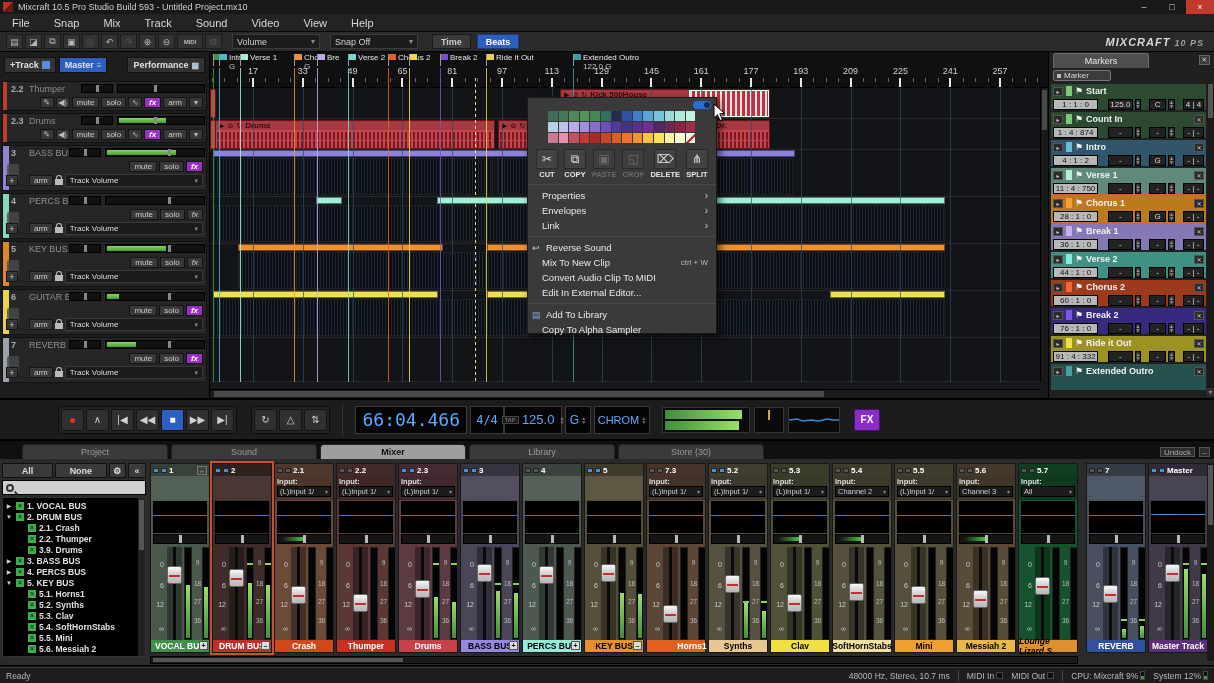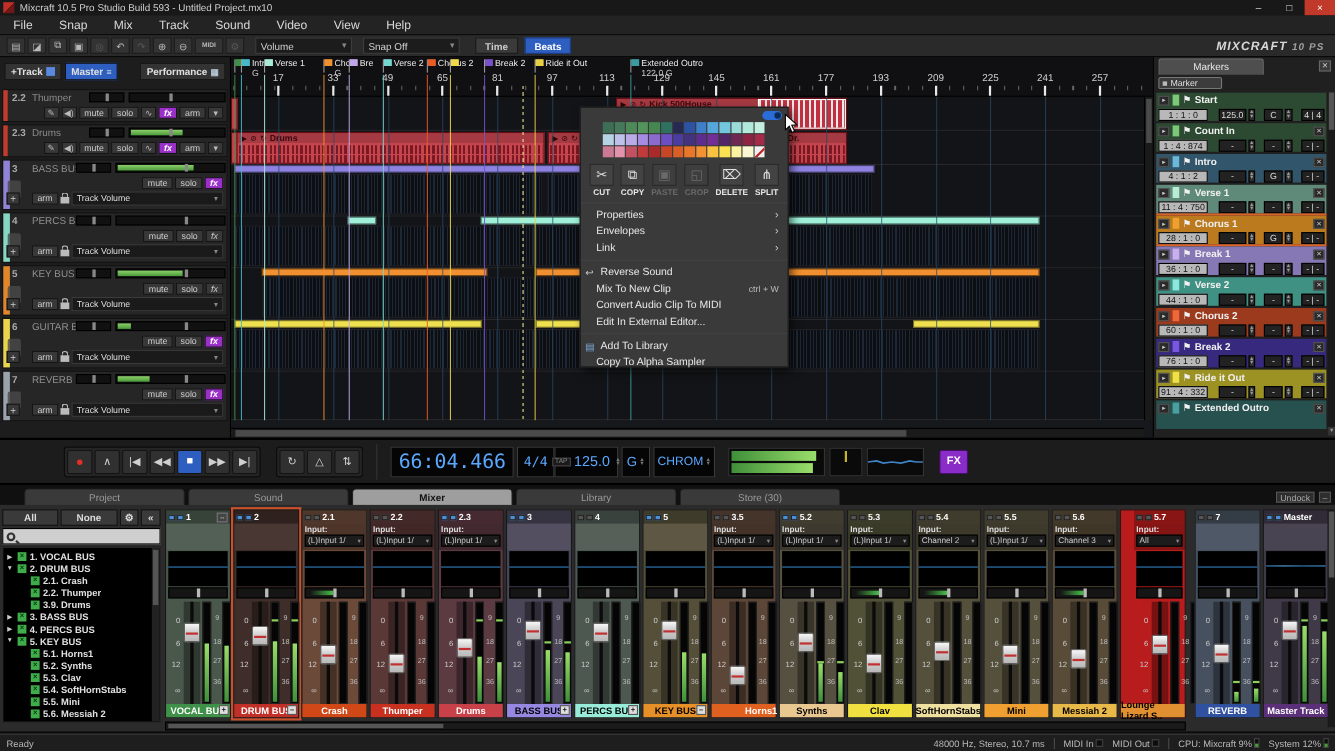--- a/index.html
+++ b/index.html
@@ -1305,21 +1305,21 @@
           </div>
           <div class="ch-label" style="background: rgb(232, 144, 40); color: rgb(0, 0, 0);">
             <span>KEY BUS</span>
             <span class="pm">–</span>
           </div>
         </div>
         <div class="ch" style="background: rgb(92, 70, 56);">
           <div class="ch-head">
             <div class="led"></div>
             <div class="led"></div>
-            <div class="ch-num">3.5</div>
+            <div class="ch-num">7.3</div>
           </div>
           <div class="ch-input">
             <div class="lbl">Input:</div>
             <div class="val">
               <span>(L)Input 1/</span>
               <span class="arr">▾</span>
             </div>
           </div>
           <div class="ch-eq"></div>
           <div class="ch-pan">
@@ -1550,21 +1550,21 @@
               <span style="top: 35%;">18</span>
               <span style="top: 55%;">27</span>
               <span style="top: 75%;">36</span>
             </div>
             <div class="mcol" style="left: 51px;"></div>
           </div>
           <div class="ch-label" style="background: rgb(232, 184, 72); color: rgb(0, 0, 0);">
             <span>Messiah 2</span>
           </div>
         </div>
-        <div class="ch" style="background: #b91c1c; padding-left: 12px;">
+        <div class="ch" style="background: #14532d;">
           <div class="ch-head">
             <div class="led"></div>
             <div class="led"></div>
             <div class="ch-num">5.7</div>
           </div>
           <div class="ch-input">
             <div class="lbl">Input:</div>
             <div class="val">
               <span>All</span>
               <span class="arr">▾</span>
@@ -1586,21 +1586,21 @@
             </div>
             <div class="mcol" style="left: 33px;"></div>
             <div class="mlbls">
               <span style="top: 13%;">9</span>
               <span style="top: 35%;">18</span>
               <span style="top: 55%;">27</span>
               <span style="top: 75%;">36</span>
             </div>
             <div class="mcol" style="left: 51px;"></div>
           </div>
-          <div class="ch-label" style="background: rgb(224, 144, 48); color: rgb(0, 0, 0);">
+          <div class="ch-label" style="background: rgb(224, 144, 48); color: rgb(0, 0, 0); font-style: italic;">
             <span>Lounge Lizard S..</span>
           </div>
         </div>
       </div>
     <div id="chfixed">
         <div class="ch" style="background: rgb(70, 80, 94);">
           <div class="ch-head">
             <div class="led"></div>
             <div class="led"></div>
             <div class="ch-num">7</div>

